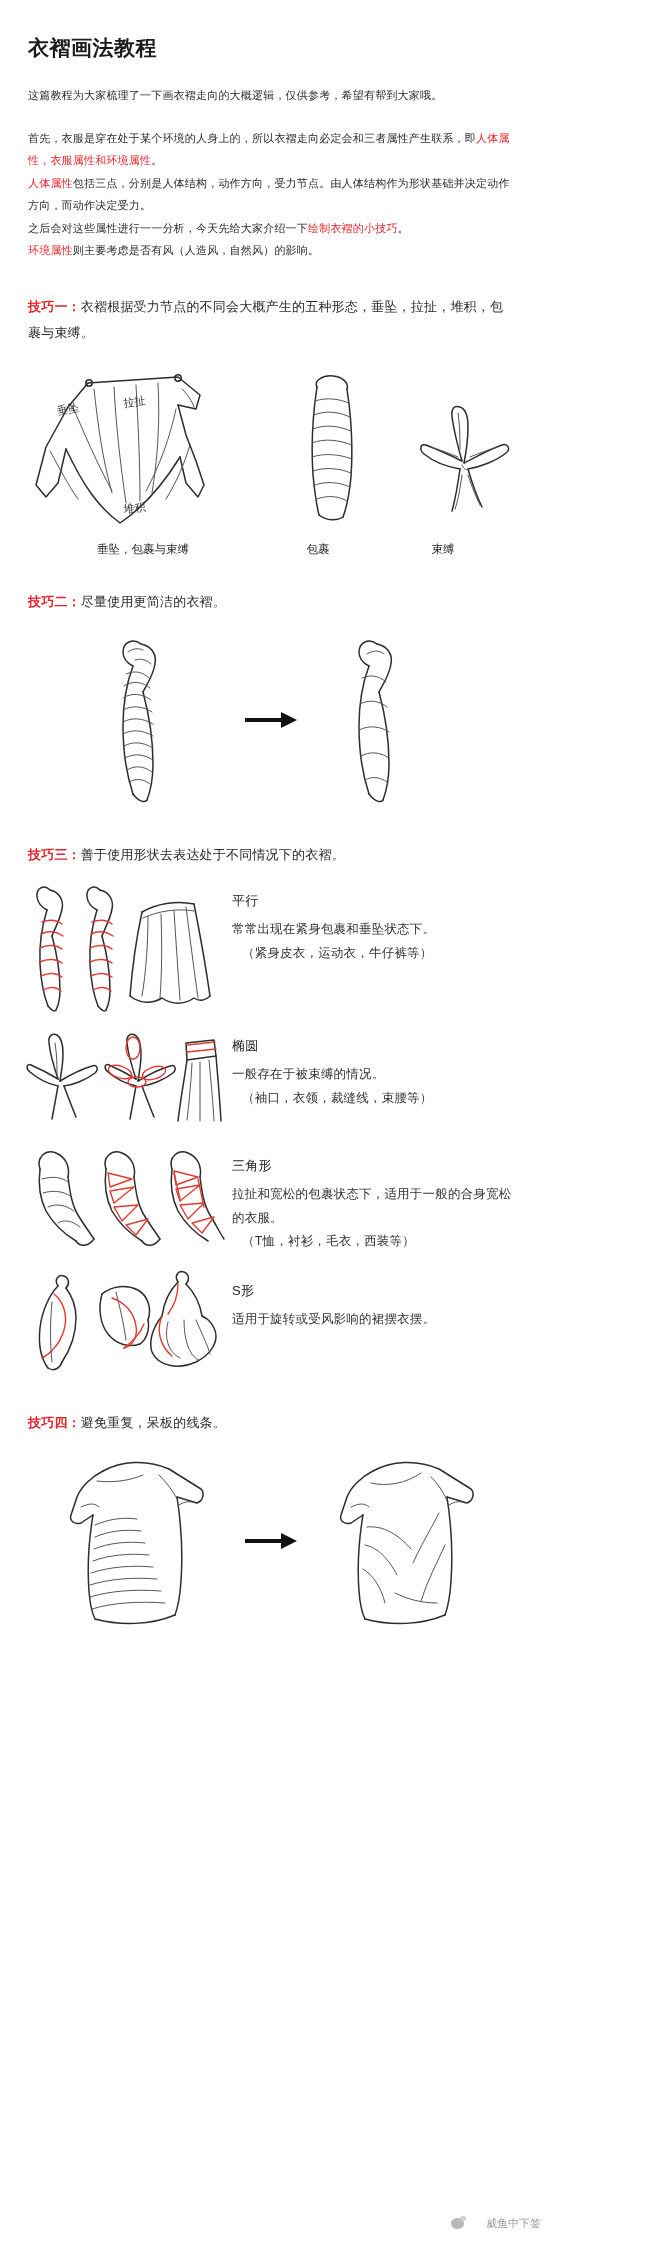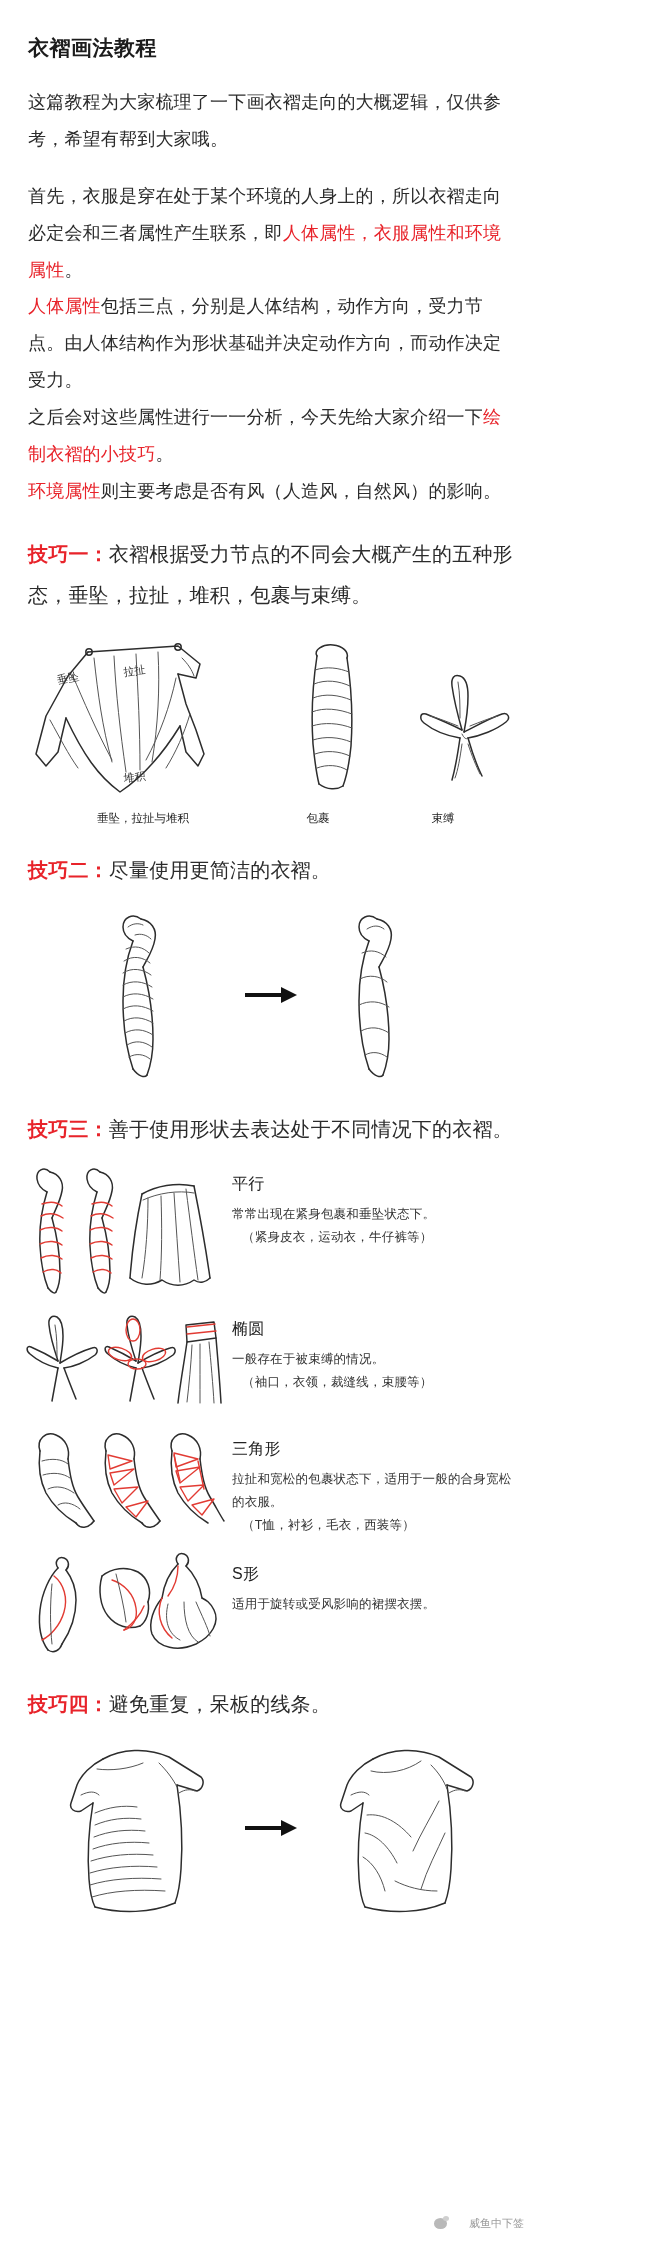--- a/index.html
+++ b/index.html
@@ -13,60 +13,60 @@
   .inner { padding: 34px 28px 0 28px; }
 
   h1.title {
     font-size: 21px;
     font-weight: 700;
     letter-spacing: 0.5px;
     color: #1c1c1c;
     margin-bottom: 22px;
   }
   p.body {
-    font-size: 18px;
+    font-size: 11px;
     line-height: 2.05;
     color: #2b2b2b;
     letter-spacing: 0.2px;
   }
   p.body.gap { margin-top: 20px; }
   .red { color: #e8232a; }
   .tip-head {
-    font-size: 20px;
+    font-size: 13px;
     line-height: 2.05;
     letter-spacing: 0.2px;
-    margin-top: 24px;
+    margin-top: 32px;
   }
   .tip-head b { color: #e8232a; font-weight: 700; }
 
   
   .figrow { display: flex; align-items: flex-end; justify-content: space-between; }
   .caprow { display:flex; margin-top: 2px; }
   .caprow > div { font-size: 11.5px; text-align:center; color:#222; }
 
   svg { display: block; overflow: visible; }
   .ln { fill: none; stroke: #2d2d2d; stroke-width: 1.5; stroke-linecap: round; stroke-linejoin: round; }
   .ln-t { fill: none; stroke: #555; stroke-width: 1; stroke-linecap: round; stroke-linejoin: round; }
   .ln-r { fill: none; stroke: #e23b33; stroke-width: 1.4; stroke-linecap: round; stroke-linejoin: round; }
   .hand { font-family: "Liberation Sans", sans-serif; font-size: 11px; fill: #333; }
 
   .sec { margin-top: 18px; }
   .shape-row { display: flex; align-items: flex-start; gap: 14px; margin-top: 10px; }
   .shape-art { flex: 0 0 auto; }
   .shape-txt { padding-top: 14px; }
-  .shape-txt .h { font-size: 16px; color: #222; margin-bottom: 8px; letter-spacing:.3px;}
+  .shape-txt .h { font-size: 13px; color: #222; margin-bottom: 8px; letter-spacing:.3px;}
   .shape-txt .d { font-size: 12.5px; color: #333; line-height: 1.85; letter-spacing:.2px;}
   .shape-txt .d.ind { text-indent: 10px; }
 
   .arrow { display:flex; align-items:center; }
 
   
   .footer {
     position: absolute;
-    right: 18px;
+    right: 1px;
     bottom: 10px;
     display: flex;
     align-items: center;
     gap: 22px;
     font-size: 11px;
     color: #9a9a9a;
   }
   .wb {
     width: 13px; height: 11px; border-radius: 50% 50% 48% 48%;
     background: #b9b9b9; position: relative; display:inline-block;
@@ -151,21 +151,21 @@
         <path class="ln-t" d="M44 100 C46 104 48 106 50 104"></path>
         <path class="ln-t" d="M52 92 C62 88 72 84 80 82"></path>
         <path class="ln-t" d="M40 92 C30 88 20 84 12 82"></path>
         <path class="ln-t" d="M40 48 C42 60 42 72 42 84"></path>
         <path class="ln-t" d="M44 110 C42 124 40 136 37 144"></path>
         <path class="ln-t" d="M50 110 C54 122 58 132 62 140"></path>
       </svg>
     </div>
 
     <div class="caprow">
-      <div style="width:230px">垂坠，拉扯与堆积</div>
+      <div style="width:230px">垂坠，包裹与束缚</div>
       <div style="width:120px">包裹</div>
       <div style="width:130px">束缚</div>
     </div>
   </div>
 
   <p class="tip-head">
     <b>技巧二：</b><span>尽量使用更简洁的衣褶。</span>
   </p>
 
   <div class="sec" style="display:flex;align-items:center;justify-content:center;gap:30px;margin-top:14px">

